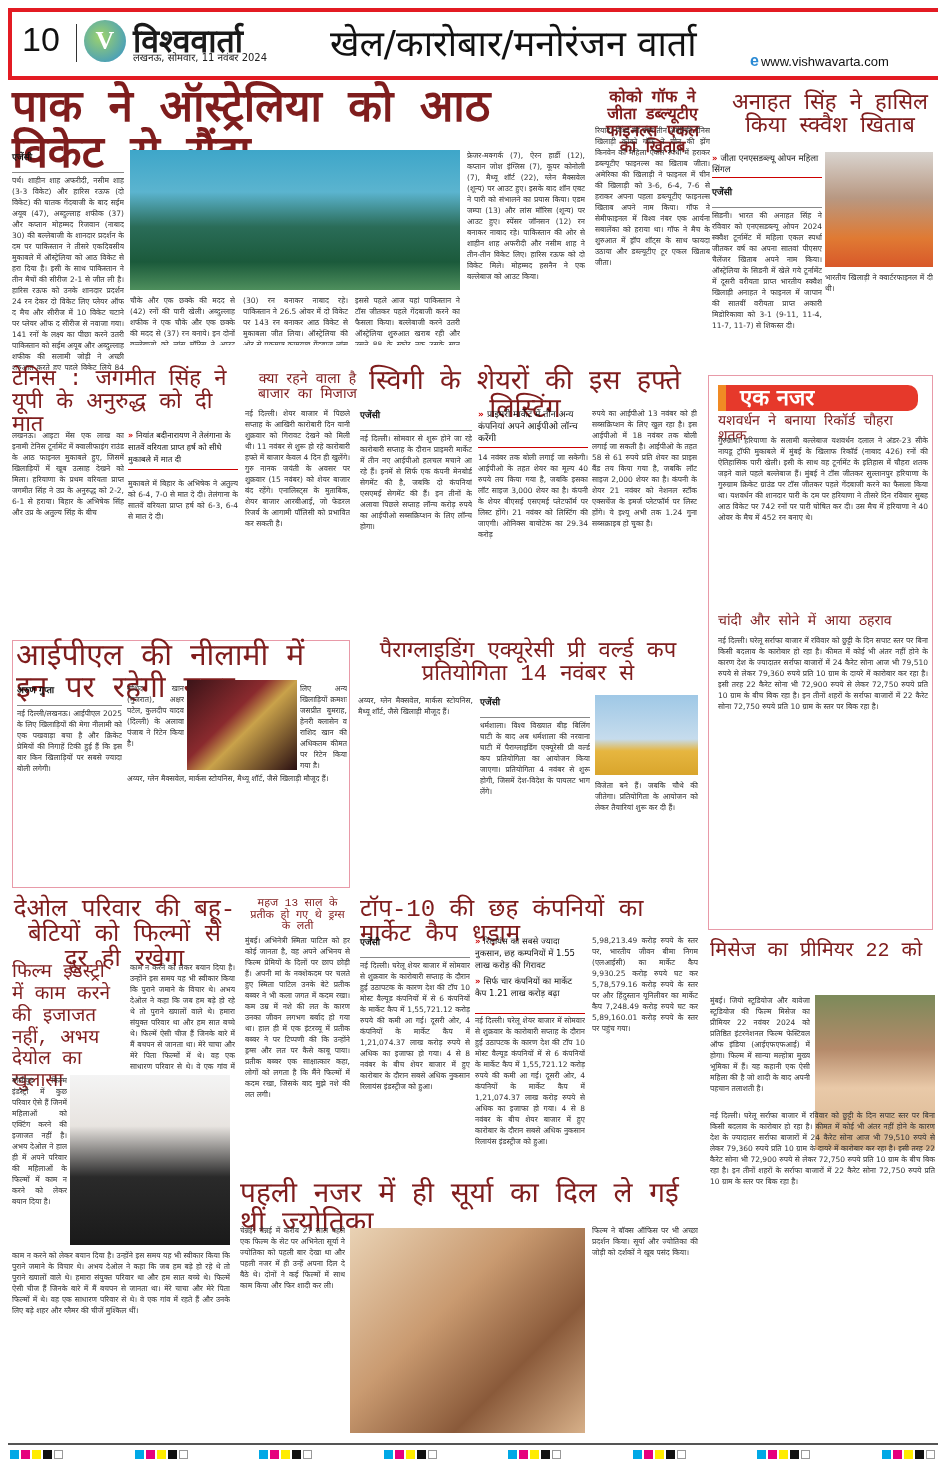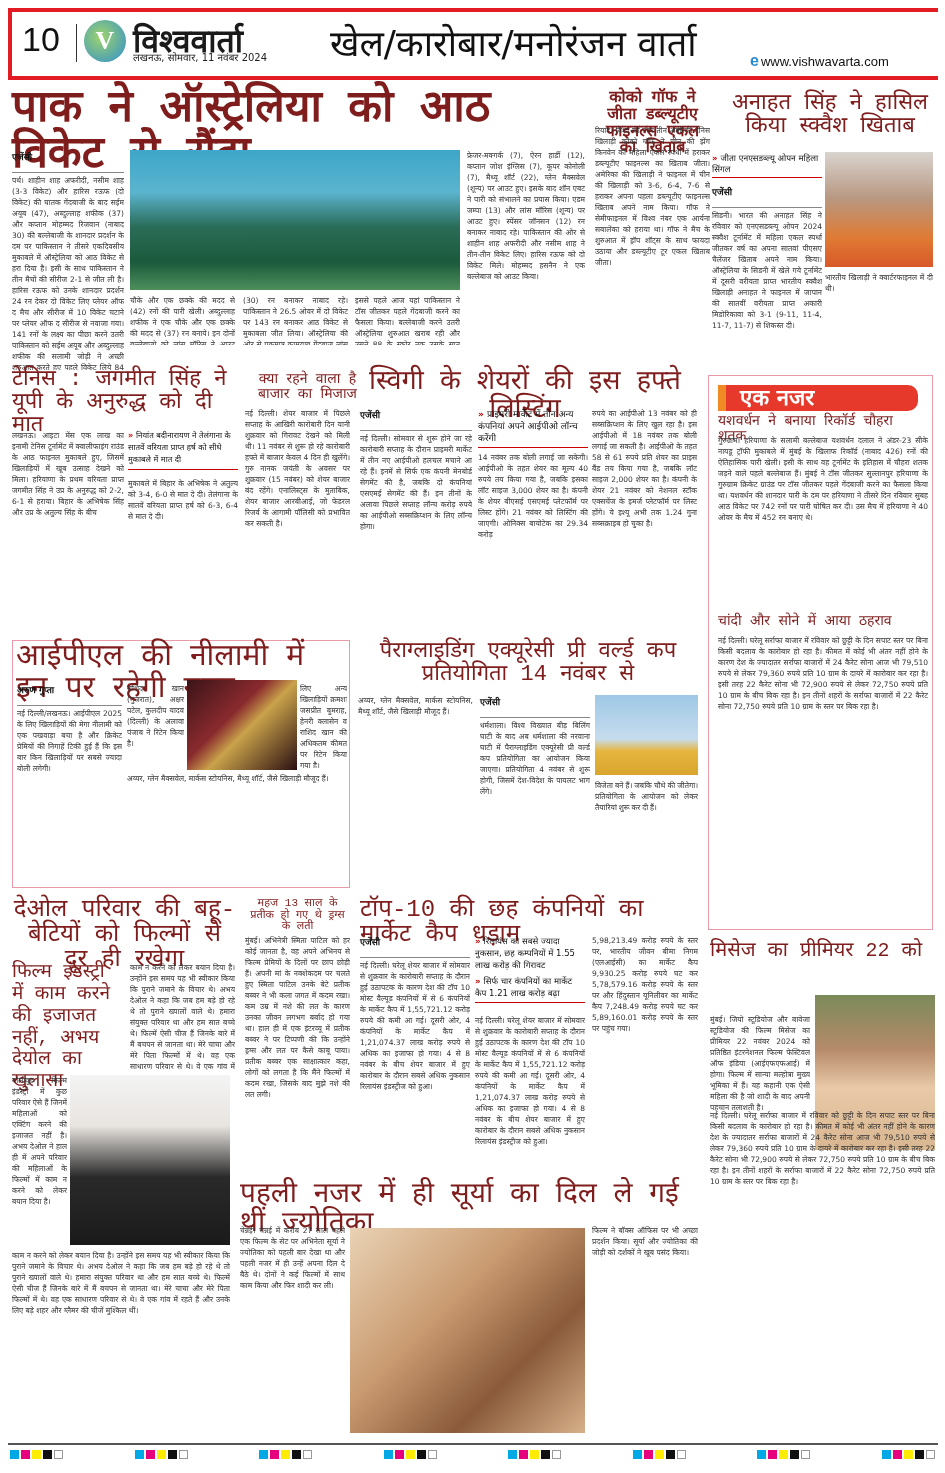--- a/index.html
+++ b/index.html
@@ -58,21 +58,21 @@
 <div class="abs" style="left:712px;top:185px;width:110px;">
   <div class="by">एजेंसी</div>
   <div class="body" style="height:150px;">सिडनी। भारत की अनाहत सिंह ने रविवार को एनएसडब्ल्यू ओपन 2024 स्क्वैश टूर्नामेंट में महिला एकल स्पर्धा जीतकर वर्ष का अपना सातवां पीएसए चैलेंजर खिताब अपने नाम किया। ऑस्ट्रेलिया के सिडनी में खेले गये टूर्नामेंट में दूसरी वरीयता प्राप्त भारतीय स्क्वैश खिलाड़ी अनाहत ने फाइनल में जापान की सातवीं वरीयता प्राप्त अकारी मिडोरिकावा को 3-1 (9-11, 11-4, 11-7, 11-7) से शिकस्त दी।</div>
 </div>
 <div class="abs img" style="left:825px;top:152px;width:108px;height:115px;background:linear-gradient(180deg,#d9d4cf 0%,#b89882 40%,#e07a33 75%,#d8582a 100%);"></div>
 <div class="abs body" style="left:825px;top:272px;width:108px;height:72px;">भारतीय खिलाड़ी ने क्वार्टरफाइनल में दी थी।</div>
 
 <div class="abs h1" style="left:12px;top:368px;width:230px;font-size:22px;font-weight:normal;">टेनिस : जगमीत सिंह ने यूपी के अनुरुद्ध को दी मात</div>
 <div class="abs body" style="left:12px;top:430px;width:112px;height:180px;">लखनऊ। आइटा मेंस एक लाख का इनामी टेनिस टूर्नामेंट में क्वालीफाइंग राउंड के आठ फाइनल मुकाबले हुए, जिसमें खिलाड़ियों में खूब उत्साह देखने को मिला। हरियाणा के प्रथम वरियता प्राप्त जगमीत सिंह ने उप्र के अनुरुद्ध को 2-2, 6-1 से हराया। बिहार के अभिषेक सिंह और उप्र के अतुल्य सिंह के बीच</div>
 <div class="abs" style="left:128px;top:430px;width:110px;font-size:8px;line-height:12px;border-bottom:1.5px solid #c00;padding-bottom:3px;"><span class="chev">» </span><span>नियांत बदीनारायण ने तेलंगाना के सातवें वरियता प्राप्त हर्ष को सीधे मुकाबले में मात दी</span></div>
-<div class="abs body" style="left:128px;top:478px;width:110px;height:130px;">मुकाबले में बिहार के अभिषेक ने अतुल्य को 3-4, 6-0 से मात दे दी। तेलंगाना के सातवें वरियता प्राप्त हर्ष को 6-3, 6-4 से मात दे दी।</div>
+<div class="abs body" style="left:128px;top:478px;width:110px;height:130px;">मुकाबले में बिहार के अभिषेक ने अतुल्य को 6-4, 7-0 से मात दे दी। तेलंगाना के सातवें वरियता प्राप्त हर्ष को 6-3, 6-4 से मात दे दी।</div>
 
 <div class="abs h1" style="left:255px;top:372px;width:105px;font-size:14px;text-align:center;font-weight:normal;">क्या रहने वाला है बाजार का मिजाज</div>
 <div class="abs body" style="left:245px;top:408px;width:105px;height:200px;">नई दिल्ली। शेयर बाजार में पिछले सप्ताह के आखिरी कारोबारी दिन यानी शुक्रवार को गिरावट देखने को मिली थी। 11 नवंबर से शुरू हो रहे कारोबारी हफ्ते में बाजार केवल 4 दिन ही खुलेंगे। गुरु नानक जयंती के अवसर पर शुक्रवार (15 नवंबर) को शेयर बाजार बंद रहेंगे। एनालिस्ट्स के मुताबिक, शेयर बाजार आरबीआई, जो फेडरल रिजर्व के आगामी पॉलिसी को प्रभावित कर सकती है।</div>
 
 <div class="abs h1" style="left:355px;top:368px;width:340px;font-size:27px;font-weight:normal;text-align:center;">स्विगी के शेयरों की इस हफ्ते लिस्टिंग</div>
 <div class="abs" style="left:360px;top:408px;width:112px;">
   <div class="by">एजेंसी</div>
   <div class="body" style="height:188px;">नई दिल्ली। सोमवार से शुरू होने जा रहे कारोबारी सप्ताह के दौरान प्राइमरी मार्केट में तीन नए आईपीओ हलचल मचाने आ रहे हैं। इनमें से सिर्फ एक कंपनी मेनबोर्ड सेगमेंट की है, जबकि दो कंपनियां एसएमई सेगमेंट की हैं। इन तीनों के अलावा पिछले सप्ताह लॉन्च करोड़ रुपये का आईपीओ सब्सक्रिप्शन के लिए लॉन्च होगा।</div>
 </div>
 <div class="abs" style="left:478px;top:408px;width:110px;font-size:9px;line-height:12px;border-bottom:1.5px solid #c00;padding-bottom:3px;"><span class="chev">» </span><span>प्राइमरी मार्केट में तीन अन्य कंपनियां अपने आईपीओ लॉन्च करेंगी</span></div>
@@ -97,44 +97,44 @@
 <div class="abs body" style="left:300px;top:683px;width:47px;height:85px;">लिए अन्य खिलाड़ियों क्रमशः जसप्रीत बुमराह, हेनरी क्लासेन व राशिद खान की अधिकतम कीमत पर रिटेन किया गया है।</div>
 <div class="abs body" style="left:127px;top:773px;width:220px;height:110px;">अय्यर, ग्लेन मैक्सवेल, मार्कस स्टोयनिस, मैथ्यू शॉर्ट, जैसे खिलाड़ी मौजूद हैं।</div>
 
 <div class="abs h1" style="left:358px;top:640px;width:340px;font-size:22px;font-weight:normal;text-align:center;">पैराग्लाइडिंग एक्यूरेसी प्री वर्ल्ड कप प्रतियोगिता 14 नवंबर से</div>
 <div class="abs" style="left:480px;top:695px;width:110px;">
   <div class="by">एजेंसी</div>
   <div class="body" style="height:175px;">धर्मशाला। विश्व विख्यात बीड़ बिलिंग घाटी के बाद अब धर्मशाला की नरवाना घाटी में पैराग्लाइडिंग एक्यूरेसी प्री वर्ल्ड कप प्रतियोगिता का आयोजन किया जाएगा। प्रतियोगिता 4 नवंबर से शुरू होगी, जिसमें देश-विदेश के पायलट भाग लेंगे।</div>
 </div>
 <div class="abs body" style="left:358px;top:695px;width:115px;height:190px;">अय्यर, ग्लेन मैक्सवेल, मार्कस स्टोयनिस, मैथ्यू शॉर्ट, जैसे खिलाड़ी मौजूद हैं।</div>
 <div class="abs img" style="left:595px;top:695px;width:103px;height:80px;background:linear-gradient(180deg,#9fc8e6 0%,#c6dced 55%,#e6b640 70%,#d9a52c 100%);"></div>
-<div class="abs body" style="left:595px;top:780px;width:103px;height:105px;font-family:Liberation Serif, serif;">विजेता बने हैं। जबकि चौथे की जीतेगा। प्रतियोगिता के आयोजन को लेकर तैयारियां शुरू कर दी हैं।</div>
+<div class="abs body" style="left:595px;top:780px;width:103px;height:105px;">विजेता बने हैं। जबकि चौथे की जीतेगा। प्रतियोगिता के आयोजन को लेकर तैयारियां शुरू कर दी हैं।</div>
 
 <div class="abs h1" style="left:12px;top:897px;width:225px;font-size:24px;font-weight:normal;text-align:center;">देओल परिवार की बहू-बेटियों को फिल्मों से दूर ही रखेगा</div>
 <div class="abs h1" style="left:12px;top:962px;width:115px;font-size:19px;font-weight:normal;line-height:1.15;">फिल्म इंडस्ट्री में काम करने की इजाजत नहीं, अभय देयोल का खुलासा</div>
 <div class="abs body" style="left:12px;top:1075px;width:55px;height:360px;">बॉलीवुड फिल्म इंडस्ट्री में कुछ परिवार ऐसे हैं जिनमें महिलाओं को एक्टिंग करने की इजाजत नहीं है। अभय देओल ने हाल ही में अपने परिवार की महिलाओं के फिल्मों में काम न करने को लेकर बयान दिया है।</div>
 <div class="abs img" style="left:70px;top:1075px;width:160px;height:170px;background:linear-gradient(180deg,#f4f4f4 0%,#e8e4e0 30%,#2a2a2a 60%,#1a1a1a 100%);"></div>
 <div class="abs body" style="left:12px;top:1250px;width:218px;height:185px;">काम न करने को लेकर बयान दिया है। उन्होंने इस समय यह भी स्वीकार किया कि पुराने जमाने के विचार थे। अभय देओल ने कहा कि जब हम बड़े हो रहे थे तो पुराने ख्यालों वाले थे। हमारा संयुक्त परिवार था और हम सात बच्चे थे। फिल्में ऐसी चीज हैं जिनके बारे में मैं बचपन से जानता था। मेरे चाचा और मेरे पिता फिल्मों में थे। वह एक साधारण परिवार से थे। वे एक गांव में रहते हैं और उनके लिए बड़े शहर और ग्लैमर की चीजें मुश्किल थीं।</div>
 <div class="abs body" style="left:130px;top:962px;width:105px;height:110px;">काम न करने को लेकर बयान दिया है। उन्होंने इस समय यह भी स्वीकार किया कि पुराने जमाने के विचार थे। अभय देओल ने कहा कि जब हम बड़े हो रहे थे तो पुराने ख्यालों वाले थे। हमारा संयुक्त परिवार था और हम सात बच्चे थे। फिल्में ऐसी चीज हैं जिनके बारे में मैं बचपन से जानता था। मेरे चाचा और मेरे पिता फिल्मों में थे। वह एक साधारण परिवार से थे। वे एक गांव में रहते हैं और उनके लिए बड़े शहर और ग्लैमर की चीजें मुश्किल थीं।</div>
 
 <div class="abs h1" style="left:245px;top:898px;width:105px;font-size:11px;font-weight:normal;text-align:center;">महज 13 साल के प्रतीक हो गए थे ड्रग्स के लती</div>
 <div class="abs body" style="left:245px;top:935px;width:105px;height:230px;">मुंबई। अभिनेत्री स्मिता पाटिल को हर कोई जानता है, वह अपने अभिनय से फिल्म प्रेमियों के दिलों पर छाप छोड़ी हैं। अपनी मां के नक्शेकदम पर चलते हुए स्मिता पाटिल उनके बेटे प्रतीक बब्बर ने भी कला जगत में कदम रखा। कम उम्र में नशे की लत के कारण उनका जीवन लगभग बर्बाद हो गया था। हाल ही में एक इंटरव्यू में प्रतीक बब्बर ने पर टिप्पणी की कि उन्होंने ड्रग्स और लत पर कैसे काबू पाया। प्रतीक बब्बर एक साक्षात्कार कहा, लोगों को लगता है कि मैंने फिल्मों में कदम रखा, जिसके बाद मुझे नशे की लत लगी।</div>
 
 <div class="abs h1" style="left:360px;top:897px;width:340px;font-size:24px;font-weight:normal;">टॉप-10 की छह कंपनियों का मार्केट कैप धड़ाम</div>
 <div class="abs" style="left:360px;top:935px;width:110px;">
   <div class="by">एजेंसी</div>
   <div class="body" style="height:215px;">नई दिल्ली। घरेलू शेयर बाजार में सोमवार से शुक्रवार के कारोबारी सप्ताह के दौरान हुई उठापटक के कारण देश की टॉप 10 मोस्ट वैल्यूड कंपनियों में से 6 कंपनियों के मार्केट कैप में 1,55,721.12 करोड़ रुपये की कमी आ गई। दूसरी ओर, 4 कंपनियों के मार्केट कैप में 1,21,074.37 लाख करोड़ रुपये से अधिक का इजाफा हो गया। 4 से 8 नवंबर के बीच शेयर बाजार में हुए कारोबार के दौरान सबसे अधिक नुकसान रिलायंस इंडस्ट्रीज को हुआ।</div>
 </div>
 <div class="abs" style="left:475px;top:935px;width:110px;font-size:8.5px;line-height:12px;"><span class="chev">» </span><span>रिलायंस को सबसे ज्यादा नुकसान, छह कम्पनियों में 1.55 लाख करोड़ की गिरावट</span></div>
-<div class="abs" style="left:475px;top:975px;width:110px;font-size:8.5px;line-height:12px;border-bottom:1.5px solid #c00;padding-bottom:3px;"><span class="chev">» </span><span>सिर्फ चार कंपनियों का मार्केट कैप 1.21 लाख करोड़ बढ़ा</span></div>
+<div class="abs" style="left:475px;top:975px;width:110px;font-size:8.5px;line-height:12px;border-bottom:1.5px solid #c00;padding-bottom:14px;"><span class="chev">» </span><span>सिर्फ चार कंपनियों का मार्केट कैप 1.21 लाख करोड़ बढ़ा</span></div>
 <div class="abs body" style="left:475px;top:1015px;width:110px;height:150px;">नई दिल्ली। घरेलू शेयर बाजार में सोमवार से शुक्रवार के कारोबारी सप्ताह के दौरान हुई उठापटक के कारण देश की टॉप 10 मोस्ट वैल्यूड कंपनियों में से 6 कंपनियों के मार्केट कैप में 1,55,721.12 करोड़ रुपये की कमी आ गई। दूसरी ओर, 4 कंपनियों के मार्केट कैप में 1,21,074.37 लाख करोड़ रुपये से अधिक का इजाफा हो गया। 4 से 8 नवंबर के बीच शेयर बाजार में हुए कारोबार के दौरान सबसे अधिक नुकसान रिलायंस इंडस्ट्रीज को हुआ।</div>
 <div class="abs body" style="left:592px;top:935px;width:106px;height:230px;">5,98,213.49 करोड़ रुपये के स्तर पर, भारतीय जीवन बीमा निगम (एलआईसी) का मार्केट कैप 9,930.25 करोड़ रुपये घट कर 5,78,579.16 करोड़ रुपये के स्तर पर और हिंदुस्तान यूनिलीवर का मार्केट कैप 7,248.49 करोड़ रुपये घट कर 5,89,160.01 करोड़ रुपये के स्तर पर पहुंच गया।</div>
 
 <div class="abs h1" style="left:710px;top:940px;width:225px;font-size:20px;font-weight:normal;">मिसेज का प्रीमियर 22 को</div>
-<div class="abs body" style="left:710px;top:995px;width:100px;height:110px;margin-top:19px;">मुंबई। जियो स्टूडियोज और बावेजा स्टूडियोज की फिल्म मिसेज का प्रीमियर 22 नवंबर 2024 को प्रतिष्ठित इंटरनेशनल फिल्म फेस्टिवल ऑफ इंडिया (आईएफएफआई) में होगा। फिल्म में सान्या मल्होत्रा मुख्य भूमिका में हैं। यह कहानी एक ऐसी महिला की है जो शादी के बाद अपनी पहचान तलाशती है।</div>
+<div class="abs body" style="left:710px;top:995px;width:100px;height:110px;">मुंबई। जियो स्टूडियोज और बावेजा स्टूडियोज की फिल्म मिसेज का प्रीमियर 22 नवंबर 2024 को प्रतिष्ठित इंटरनेशनल फिल्म फेस्टिवल ऑफ इंडिया (आईएफएफआई) में होगा। फिल्म में सान्या मल्होत्रा मुख्य भूमिका में हैं। यह कहानी एक ऐसी महिला की है जो शादी के बाद अपनी पहचान तलाशती है।</div>
 <div class="abs img" style="left:815px;top:995px;width:120px;height:155px;background:linear-gradient(180deg,#7c8a5a 0%,#b58a6a 35%,#e9c9a8 60%,#d8b690 100%);"></div>
 <div class="abs body" style="left:710px;top:1110px;width:225px;height:325px;">नई दिल्ली। घरेलू सर्राफा बाजार में रविवार को छुट्टी के दिन सपाट स्तर पर बिना किसी बदलाव के कारोबार हो रहा है। कीमत में कोई भी अंतर नहीं होने के कारण देश के ज्यादातर सर्राफा बाजारों में 24 कैरेट सोना आज भी 79,510 रुपये से लेकर 79,360 रुपये प्रति 10 ग्राम के दायरे में कारोबार कर रहा है। इसी तरह 22 कैरेट सोना भी 72,900 रुपये से लेकर 72,750 रुपये प्रति 10 ग्राम के बीच बिक रहा है। इन तीनों शहरों के सर्राफा बाजारों में 22 कैरेट सोना 72,750 रुपये प्रति 10 ग्राम के स्तर पर बिक रहा है।</div>
 
 <div class="abs h1" style="left:240px;top:1180px;width:460px;font-size:28px;font-weight:normal;">पहली नजर में ही सूर्या का दिल ले गई थीं ज्योतिका</div>
 <div class="abs body" style="left:240px;top:1225px;width:105px;height:210px;">चेन्नई। चेन्नई में करीब 27 साल पहले एक फिल्म के सेट पर अभिनेता सूर्या ने ज्योतिका को पहली बार देखा था और पहली नजर में ही उन्हें अपना दिल दे बैठे थे। दोनों ने कई फिल्मों में साथ काम किया और फिर शादी कर ली।</div>
 <div class="abs img" style="left:350px;top:1228px;width:235px;height:205px;background:linear-gradient(135deg,#e9d2b4 0%,#c99a70 40%,#8a5a3a 70%,#d7b089 100%);"></div>
 <div class="abs body" style="left:592px;top:1225px;width:106px;height:210px;">फिल्म ने बॉक्स ऑफिस पर भी अच्छा प्रदर्शन किया। सूर्या और ज्योतिका की जोड़ी को दर्शकों ने खूब पसंद किया।</div>
 
 <div class="abs footer-line"></div>
 <div class="abs" style="left:10px;top:1450px;width:925px;display:flex;justify-content:space-between;">

